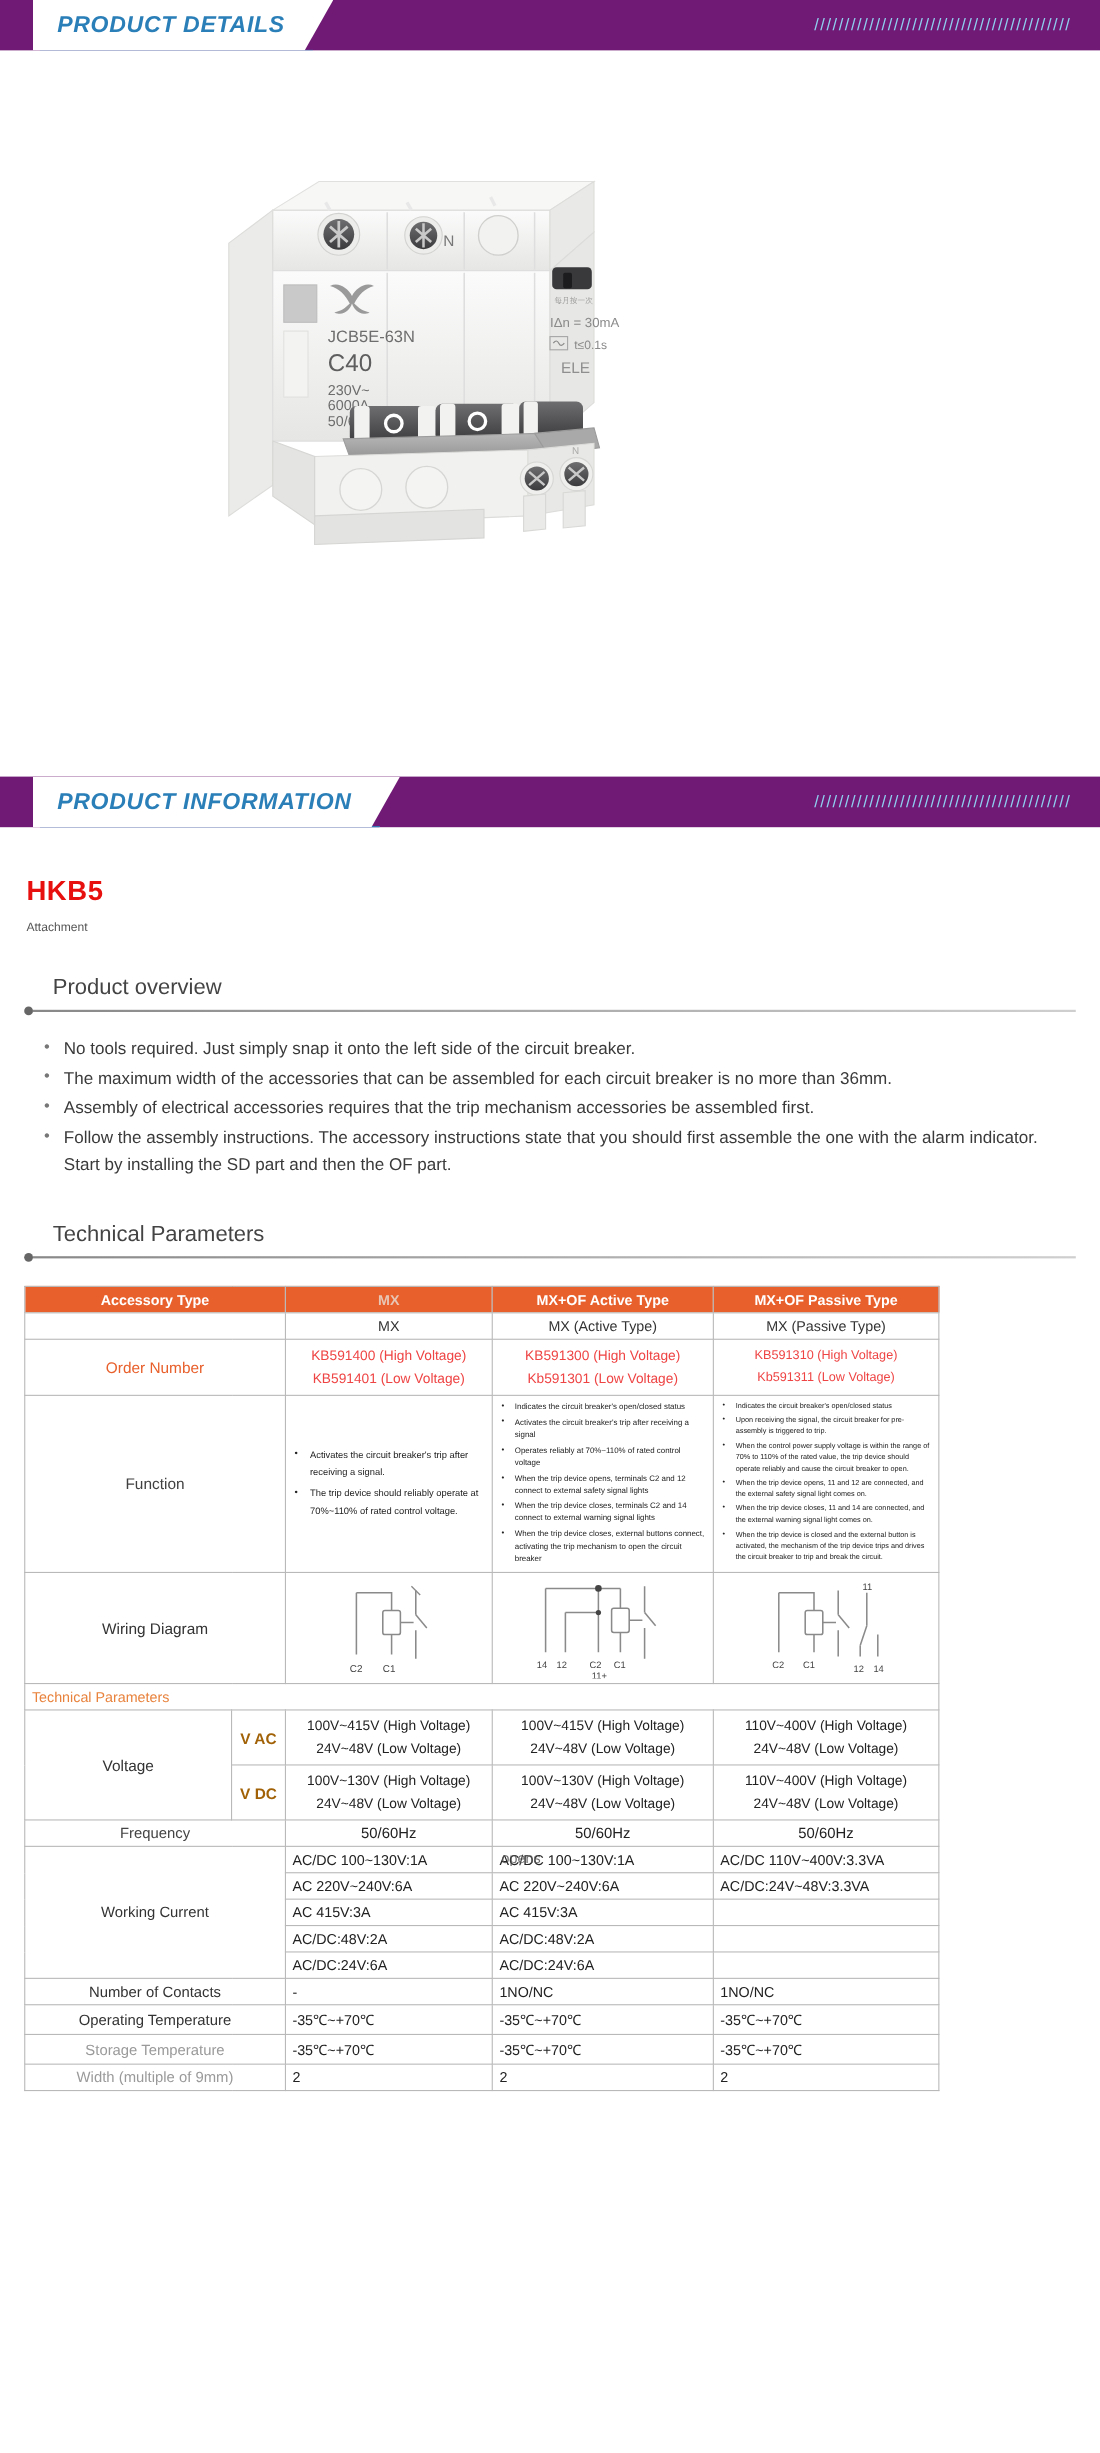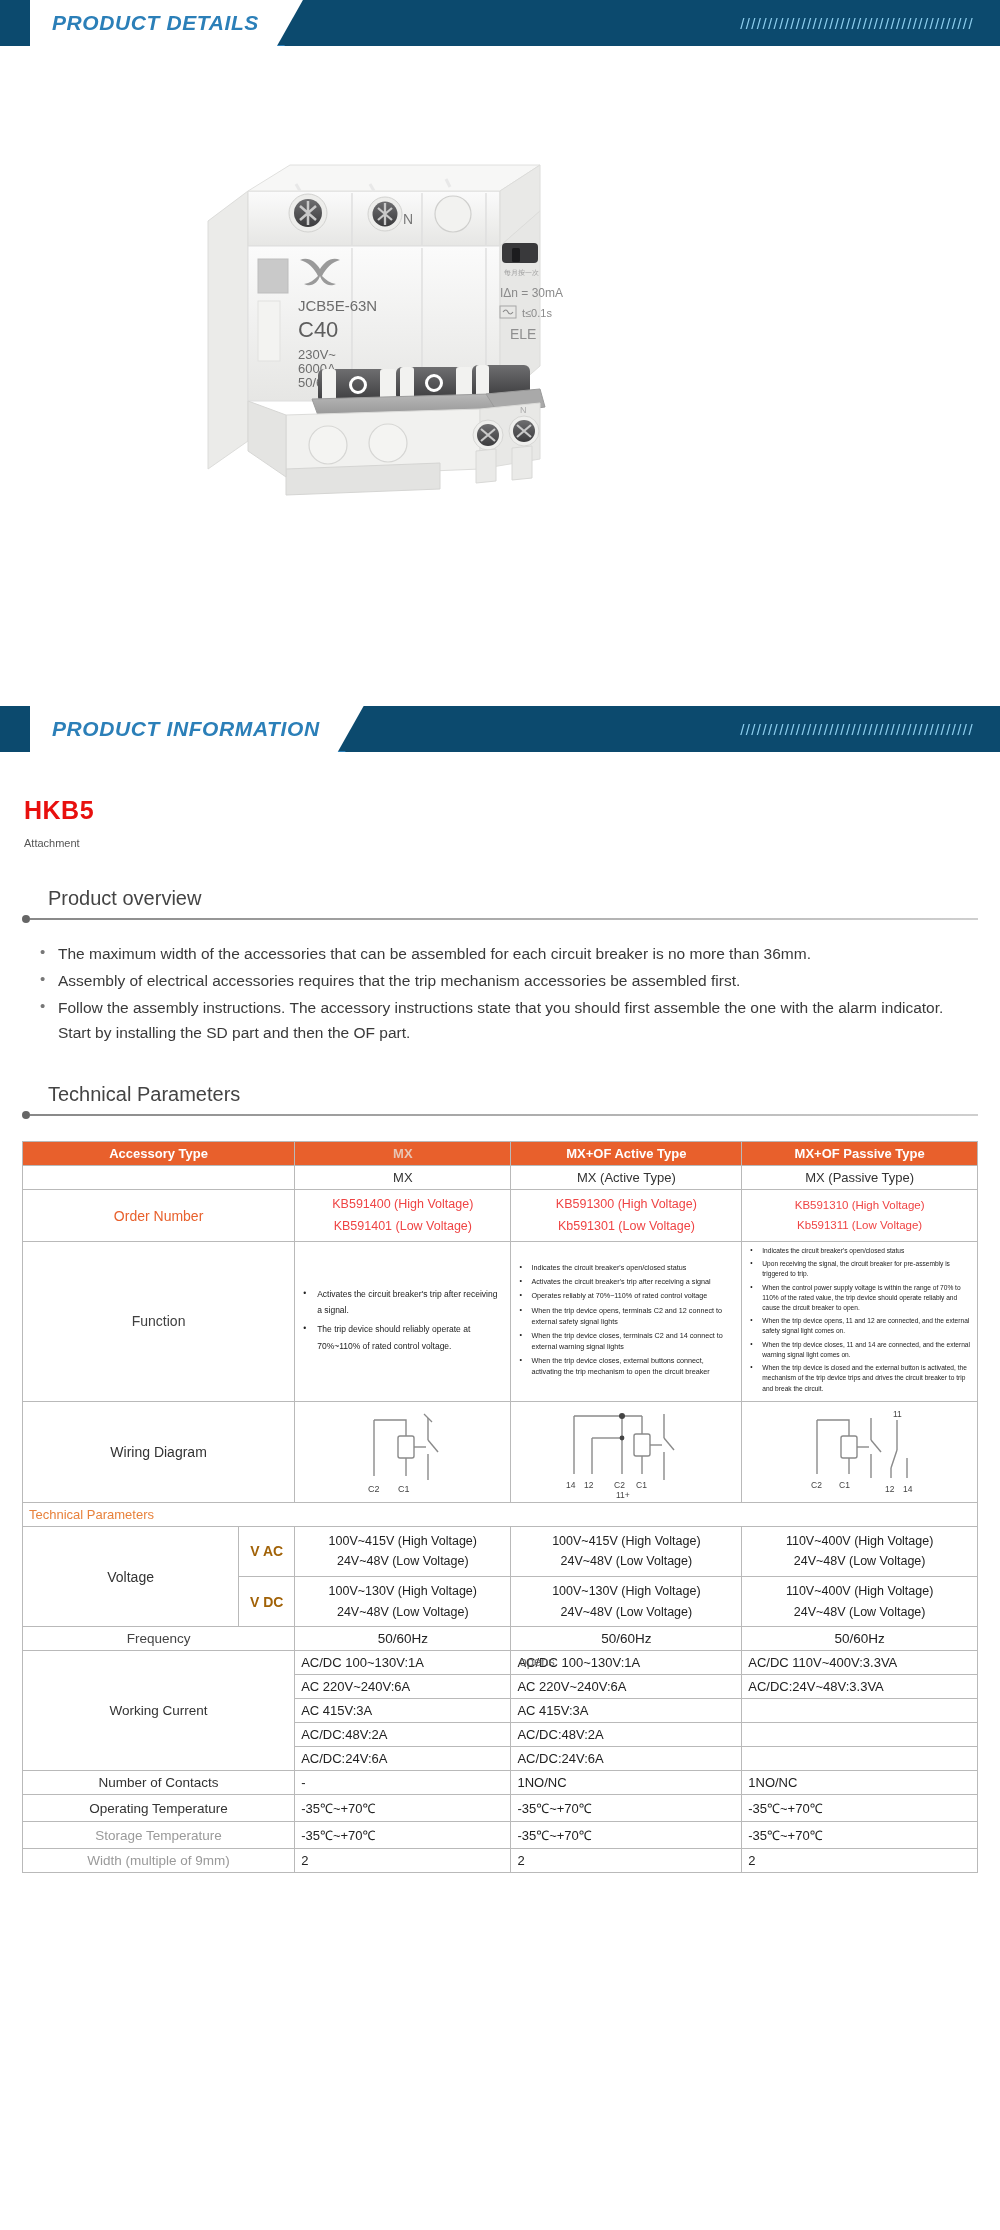--- a/index.html
+++ b/index.html
@@ -5,21 +5,21 @@
   * { box-sizing: border-box; }
   html, body { margin:0; padding:0; }
   body {
     width:1000px; min-height:2230px; background:#ffffff;
     font-family:"Liberation Sans", sans-serif; color:#222;
     -webkit-font-smoothing:antialiased;
   }
 
   
   .banner {
-    position:relative; height:46px; background:#0c4a6e; width:1000px;
+    position:relative; height:46px; background:#701a75; width:1000px;
     display:flex; align-items:center; overflow:hidden;
   }
   .banner .tagwrap { position:relative; margin-left:30px; height:46px; }
   .banner .tag {
     position:relative; background:#ffffff; height:46px;
     display:flex; align-items:center; padding:0 44px 0 22px;
     clip-path: polygon(0 0, 100% 0, calc(100% - 26px) 100%, 0 100%);
   }
   .banner .tag span {
     font-style:italic; font-weight:bold; font-size:21px; letter-spacing:.6px;
@@ -54,21 +54,21 @@
   ul.bullets { list-style:none; margin:18px 0 0 14px; padding:0; }
   ul.bullets li {
     position:relative; padding-left:22px; font-size:15.5px; line-height:1.62;
     color:#3a3a3a; margin-bottom:2px; max-width:940px;
   }
   ul.bullets li:before {
     content:"•"; position:absolute; left:4px; top:-1px; color:#777; font-size:15px;
   }
 
   
-  table.spec { border-collapse:collapse; width:956px; margin:22px 0 0 0; table-layout:fixed; }
+  table.spec { border-collapse:collapse; width:832px; margin:22px 0 0 0; table-layout:fixed; }
   table.spec td, table.spec th { border:1px solid #b9b9b9; padding:4px 6px; vertical-align:middle; }
   .hdr td { background:#e8602c; color:#fff; text-align:center; font-size:13px; font-weight:600; border-color:#e8602c; padding:7px 4px; }
   .hdr td.mx { color:#e8c6b5; }
   .sub td { text-align:center; font-size:13px; color:#333; padding:6px 4px; border-top:none;}
   .ordername { color:#e8602c; text-align:center; font-size:14px; }
   .ordercell { text-align:center; font-size:12.5px; line-height:1.7; color:#ef4444; padding:10px 4px; }
   .ordercell.small { font-size:11.5px; }
 
   .fn-label { text-align:center; font-size:14px; color:#404040; }
   ul.fn { list-style:none; margin:0; padding:0; }
@@ -235,20 +235,21 @@
 
   <div class="sec-head">
     <div class="t">Product overview</div>
     <div class="rule">
       <span class="dot"></span>
       <span class="ln"></span>
     </div>
   </div>
 
   <ul class="bullets">
+    <li>No tools required. Just simply snap it onto the left side of the circuit breaker.</li>
     <li>The maximum width of the accessories that can be assembled for each circuit breaker is no more than 36mm.</li>
     <li>Assembly of electrical accessories requires that the trip mechanism accessories be assembled first.</li>
     <li>Follow the assembly instructions. The accessory instructions state that you should first assemble the one with the alarm indicator. Start by installing the SD part and then the OF part.</li>
   </ul>
 
   <div class="sec-head">
     <div class="t">Technical Parameters</div>
     <div class="rule">
       <span class="dot"></span>
       <span class="ln"></span>

